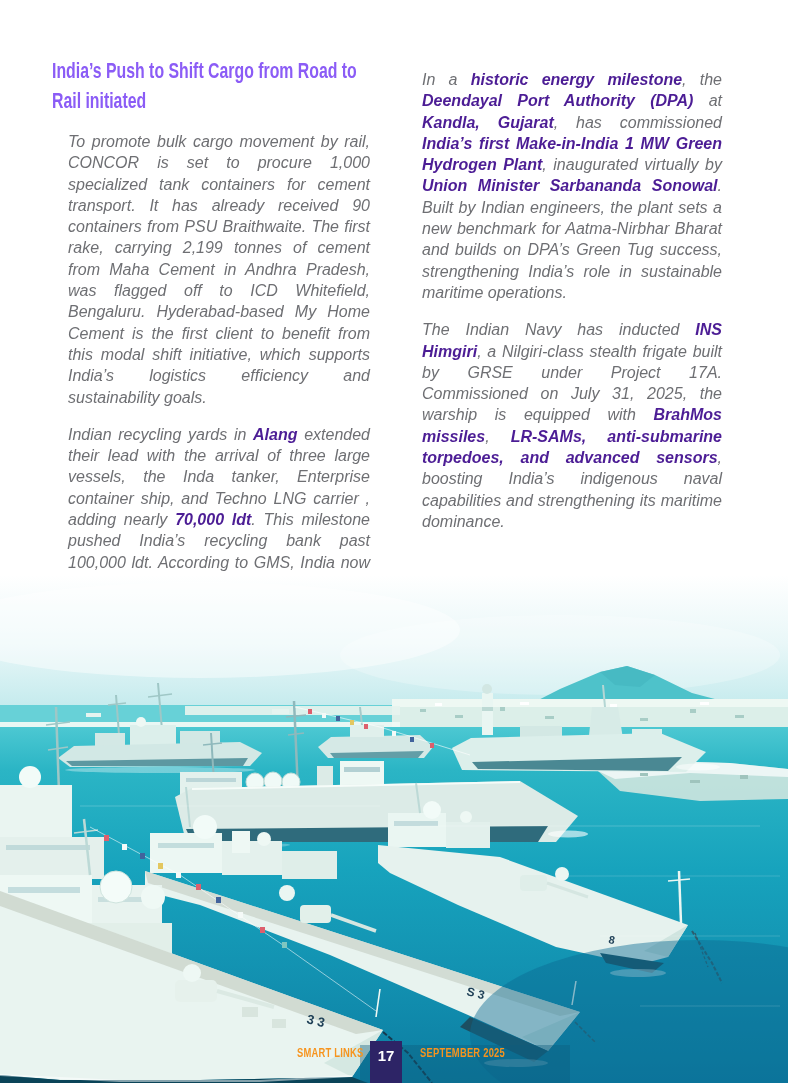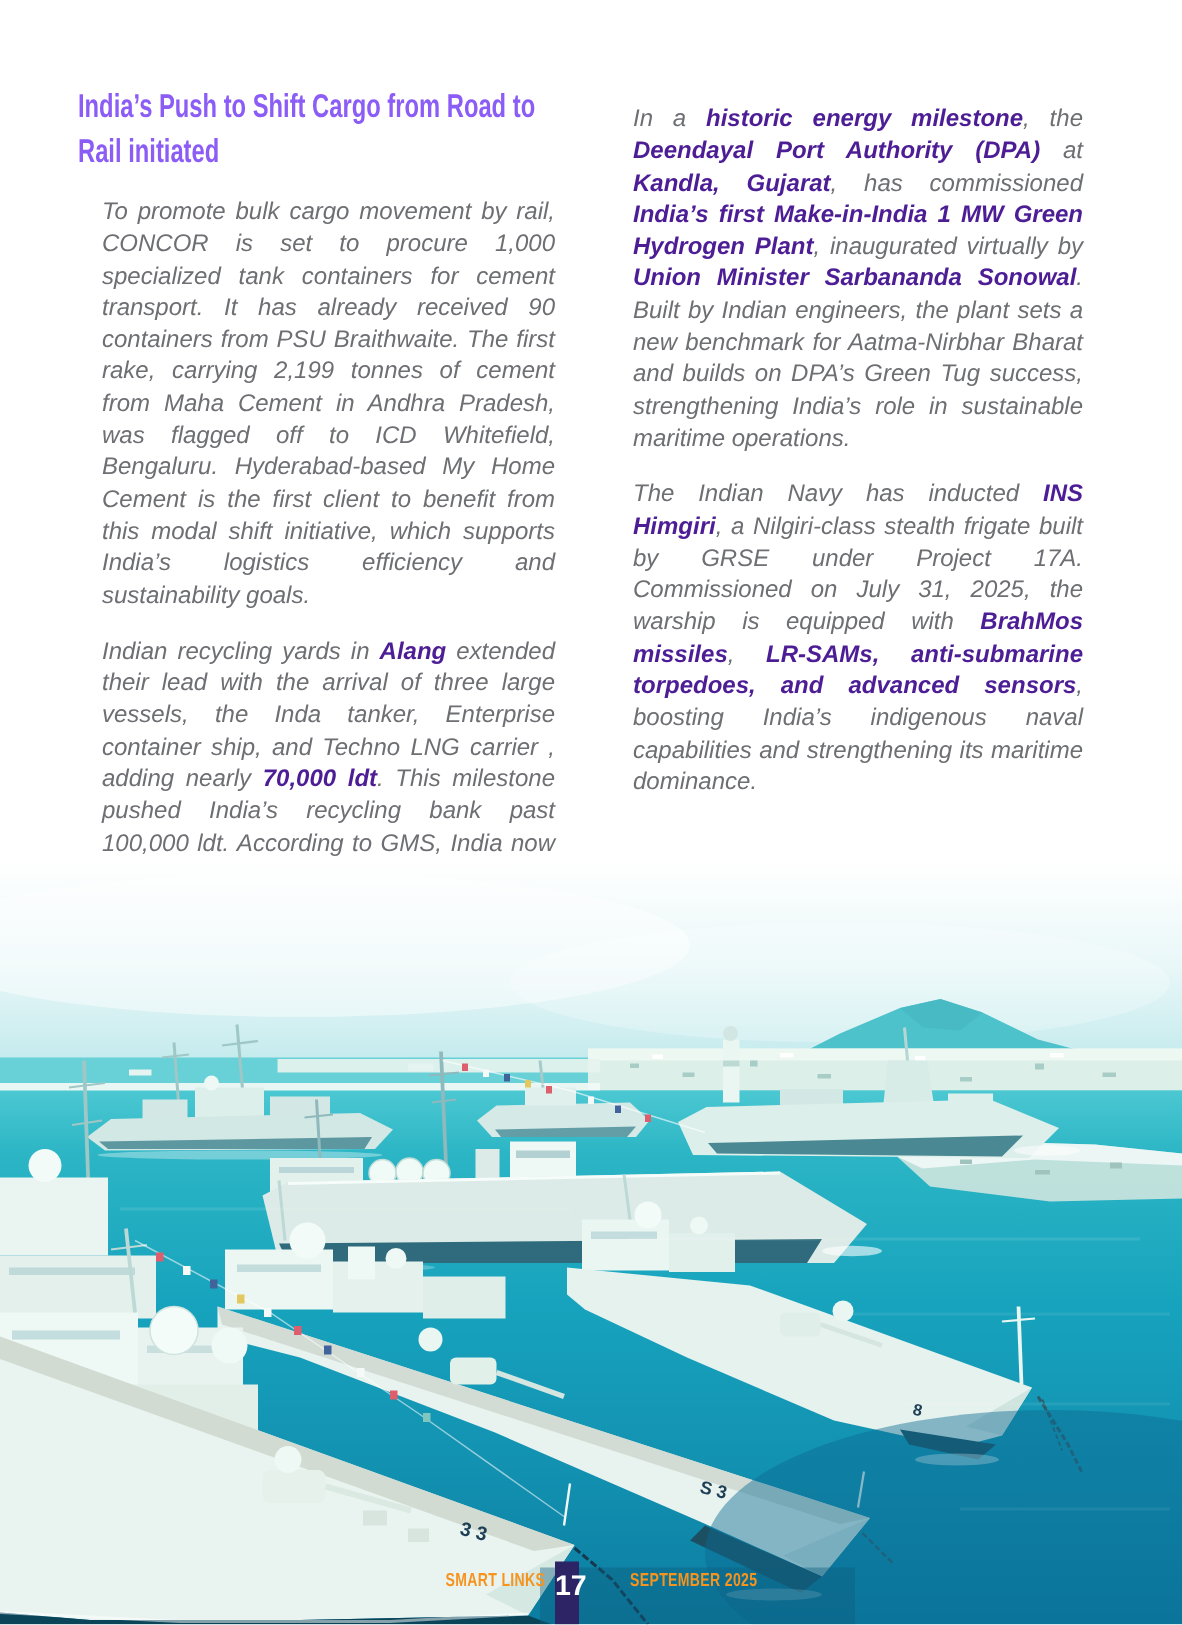--- a/index.html
+++ b/index.html
@@ -17,22 +17,22 @@
   .body-text{margin:16px;font-size:16px;line-height:21.3px;color:#6e6f73;text-align:justify;font-style:italic;}
   .body-text .b{font-weight:bold;color:#4c1d95;}
   
   .photo{position:absolute;left:0;top:575px;width:788px;height:508px;}
   .photo svg{display:block;}
   
   .footer-label{position:absolute;color:#F7941E;font-weight:bold;font-size:12.5px;
      letter-spacing:.3px;white-space:pre;transform:scaleX(.75);transform-origin:0 50%;}
   .footer-brand{left:297px;top:1046px;}
   .footer-issue{left:420px;top:1046px;}
-  .page-box{position:absolute;left:370px;top:1041px;width:16px;height:42px;background:#2D2466;
-     color:#ffffff;font-weight:bold;font-size:19px;text-align:right;padding-top:6px;
+  .page-box{position:absolute;left:370px;top:1041px;width:32px;height:42px;background:#2D2466;
+     color:#ffffff;font-weight:bold;font-size:15px;text-align:center;padding-top:6px;
      box-sizing:border-box;}
   .svg-num{font-family:"Liberation Sans", sans-serif;font-weight:bold;fill:#1d3e55;}
 </style>
 </head>
 <body>
 
 <div class="page">
 
   <div class="col col-left">
     <div class="article">

